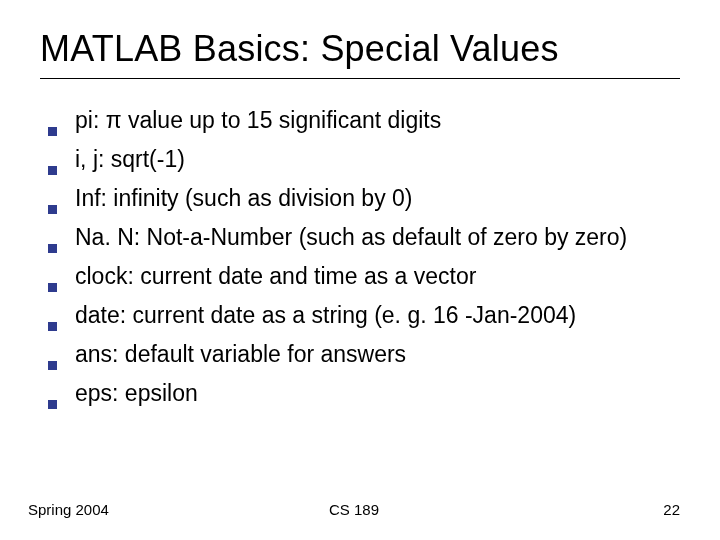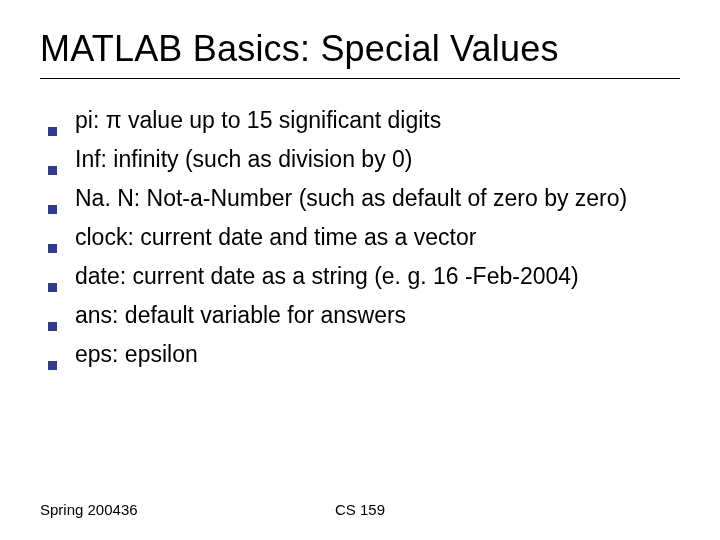--- a/index.html
+++ b/index.html
@@ -45,23 +45,24 @@
     margin-top: 11px;
     margin-right: 18px;
   }
   .bullet-text {
     font-size: 23px;
     flex: 1;
   }
   .footer {
     position: absolute;
     bottom: 22px;
-    left: 40px;
+    left: 28px;
     right: 40px;
     display: flex;
+    justify-content: space-between;
     font-size: 15px;
   }
   .footer .center {
     position: absolute;
     left: 0;
     right: 0;
     text-align: center;
   }
   .footer .left, .footer .right {
     position: relative;
@@ -74,42 +75,46 @@
 <div class="slide">
   <h1 class="title">MATLAB Basics: Special Values</h1>
 
   <div class="content">
     <div class="bullet-row">
       <div class="bullet"></div>
       <div class="bullet-text">pi: π value up to 15 significant digits</div>
     </div>
     <div class="bullet-row">
       <div class="bullet"></div>
+      <div class="bullet-text">i, j: sqrt(-1)</div>
+    </div>
+    <div class="bullet-row">
+      <div class="bullet"></div>
       <div class="bullet-text">Inf: infinity (such as division by 0)</div>
     </div>
     <div class="bullet-row">
       <div class="bullet"></div>
       <div class="bullet-text">Na. N: Not-a-Number (such as default of zero by zero)</div>
     </div>
     <div class="bullet-row">
       <div class="bullet"></div>
       <div class="bullet-text">clock: current date and time as a vector</div>
     </div>
     <div class="bullet-row">
       <div class="bullet"></div>
-      <div class="bullet-text">date: current date as a string (e. g. 16 -Feb-2004)</div>
+      <div class="bullet-text">date: current date as a string (e. g. 16 -Jan-2004)</div>
     </div>
     <div class="bullet-row">
       <div class="bullet"></div>
       <div class="bullet-text">ans: default variable for answers</div>
     </div>
     <div class="bullet-row">
       <div class="bullet"></div>
       <div class="bullet-text">eps: epsilon</div>
     </div>
   </div>
 
   <div class="footer">
     <span class="left">Spring 2004</span>
-    <span class="center">CS 159</span>
-    <span class="right">36</span>
+    <span class="center">CS 189</span>
+    <span class="right">22</span>
   </div>
 </div>
 
 </body></html>

